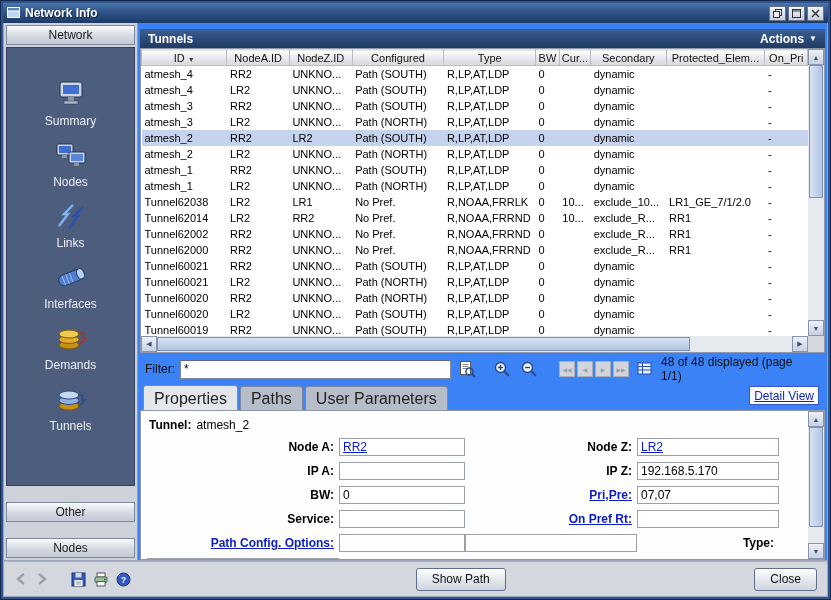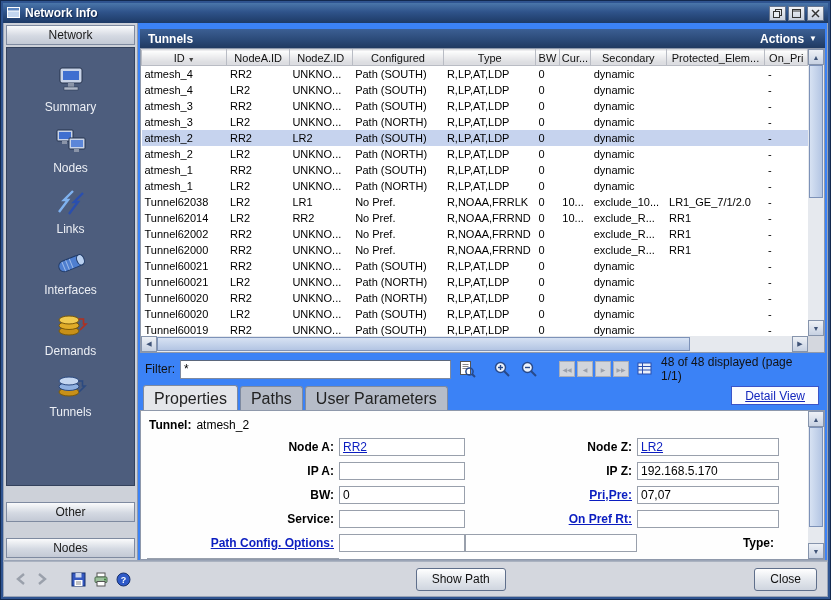--- a/index.html
+++ b/index.html
@@ -17,21 +17,21 @@
   
   .content { flex:1; display:flex; background:#3b82f6; min-height:0; border:1px solid #9aa4b6; border-top:none; }
 
   
   .sidebar { width:134px; flex:0 0 134px; display:flex; flex-direction:column; background:#cdd1d9;
     border-right:1px solid #8f99ab; padding:2px; }
   .acc-btn { height:20px; flex:0 0 20px; margin-bottom:2px; font-size:12px; color:#1a1a1a;
     background:linear-gradient(#fafbfc,#d4d9e2 55%,#c3c9d5); border:1px solid #7e8aa0; cursor:pointer; }
   .acc-btn.bottom { margin-bottom:0; margin-top:16px; }
   .icon-panel { flex:1; background:#4d5d7d; border:1px solid #33415c; display:flex; flex-direction:column;
-    align-items:center; padding-top:18px; gap:13px; overflow:hidden; }
+    align-items:center; padding-top:32px; gap:13px; overflow:hidden; }
   .side-item { display:flex; flex-direction:column; align-items:center; cursor:pointer; width:100%; }
   .side-label { color:#eceff5; font-size:12px; margin-top:2px; }
 
   
   .main { flex:1; display:flex; flex-direction:column; min-width:0; padding:6px 2px 0 2px; }
   .panel-header { height:19px; flex:0 0 19px; display:flex; align-items:center; justify-content:space-between;
     padding:0 8px; background:linear-gradient(180deg,#3c5f93 0%, #2a4977 60%, #203a61 100%); color:#fff; }
   .panel-header .ttl { font-size:12px; font-weight:bold; }
   .actions { font-size:12px; font-weight:bold; display:flex; align-items:center; gap:5px; cursor:pointer;justify-content:space-between; }
   .caret { font-size:8px; }
@@ -70,21 +70,21 @@
   .nav-btn { width:16px; height:16px; background:#d2d5db; border:1px solid #a9aeb9; color:#9aa0ab; font-size:6px;
     display:flex; align-items:center; justify-content:center; }
   .filter-status { margin-left:auto; font-size:12px; color:#111; padding-right:4px; }
 
   
   .tabs-row { flex:0 0 22px; display:flex; align-items:flex-end; padding-left:3px; position:relative; }
   .tab { font-size:16px; padding:3px 10px 2px 10px; border:1px solid #7e8aa0; border-bottom:none;
     border-radius:3px 3px 0 0; background:#b6bcc8; color:#222; margin-right:2px; cursor:pointer; }
   .tab.selected { background:#e4e6ea; padding-top:4px; font-weight:normal; }
   .detail-view { position:absolute; right:6px; top:1px; height:19px; display:flex; align-items:center;
-    border:1px solid #3a54c8; background:#fbfcff; padding:0 13px; font-size:12px; color:#1427bd;
+    border:1px solid #3a54c8; background:#fbfcff; padding:0 4px; font-size:12px; color:#1427bd;
     text-decoration:underline; cursor:pointer; }
 
   
   .props-panel { flex:1; min-height:0; border:1px solid #8f99ab; background:#fefefe; display:flex; }
   .props-content { flex:1; overflow:hidden; padding:3px 0 0 6px; }
   .props-title { height:21px; display:flex; align-items:center; font-size:12px; gap:5px; padding-left:2px; }
   .props-title .lab { font-weight:bold; }
   .props-grid { display:grid; grid-template-columns:192px 126px 172px 142px; grid-auto-rows:24px; align-items:center; }
   .p-label { font-size:12px; font-weight:bold; text-align:right; padding-right:5px; white-space:nowrap; overflow:hidden; }
   .p-fieldwrap { }

